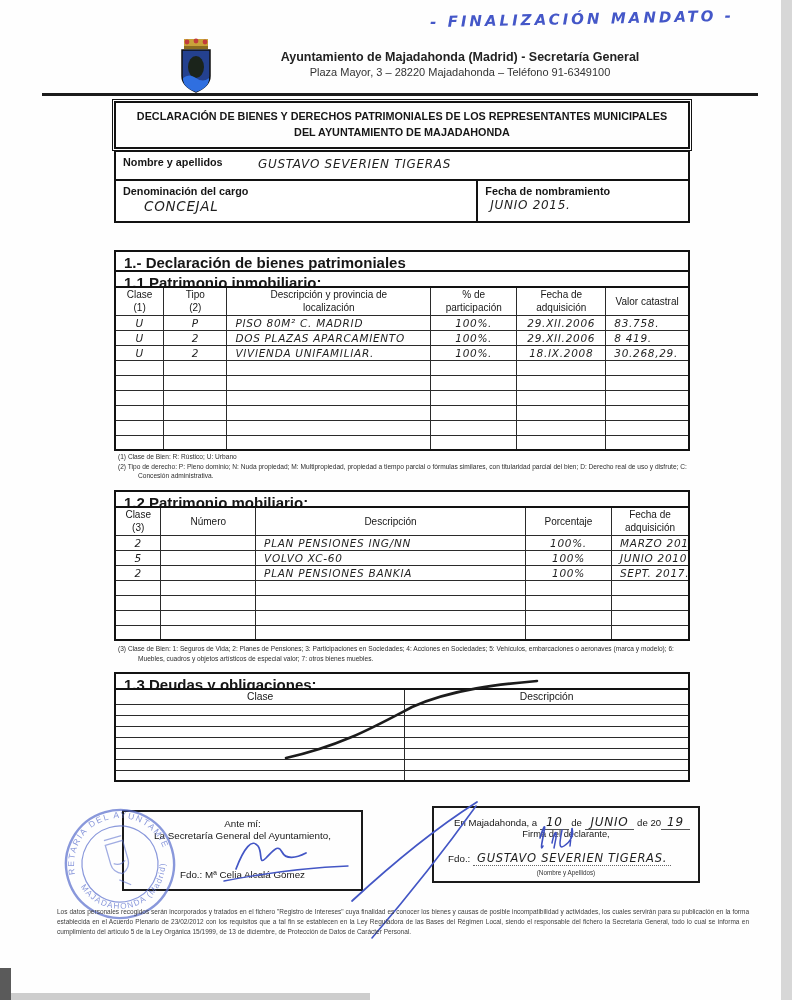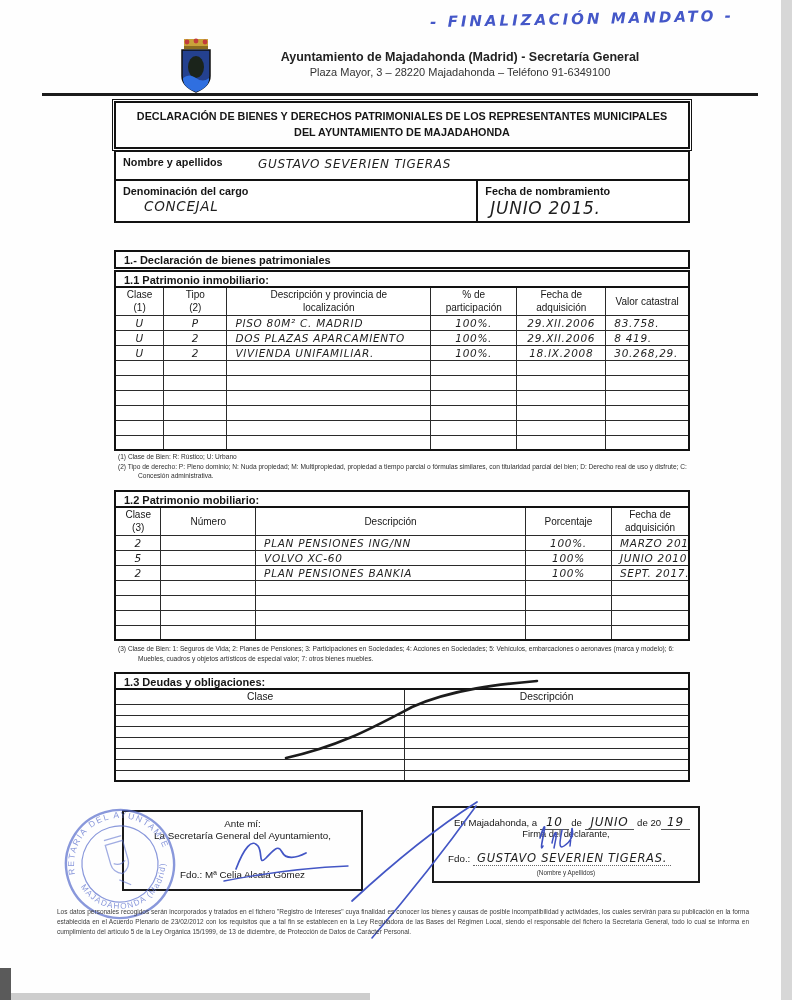--- a/index.html
+++ b/index.html
@@ -42,26 +42,26 @@
   
   .personal-box { position:absolute; left:114px; top:150px; width:576px; border:2px solid #121212; background:#fff; }
   .pb-head { font-weight:bold; font-size:10.8px; padding:3px 7px 2px; border-bottom:2px solid #121212; }
   .pb-name { position:relative; height:29px; border-bottom:2px solid #121212; }
   .pb-label { position:absolute; left:7px; top:4px; font-weight:bold; font-size:10.8px; }
   .pb-name-value { position:absolute; left:142px; top:5px; font-size:12px; }
   .pb-bottom { display:flex; height:40px; }
   .pb-cargo { position:relative; width:63%; }
   .pb-fecha { position:relative; width:37%; border-left:2px solid #121212; }
   .pb-cargo-value { position:absolute; left:28px; top:17px; font-size:13.5px; }
-  .pb-fecha-value { position:absolute; left:12px; top:17px; font-size:17px; }
+  .pb-fecha-value { position:absolute; left:12px; top:17px; font-size:12px; }
 
   
   .sec-bar {
     position:absolute; left:114px; width:576px; border:2px solid #121212;
-    font-weight:bold; font-size:11px; padding:2px 8px 1px; background:#fff;
+    font-weight:bold; font-size:15px; padding:2px 8px 1px; background:#fff;
   }
   .bar-s1 { top:250px; }
   .bar-s11 { top:270px; }
   .bar-s12 { top:490px; }
   .bar-s13 { top:672px; }
 
   
   table { position:absolute; left:114px; border-collapse:collapse; width:576px; table-layout:fixed; background:#fff; }
   th,td { border:1px solid #2b2b2b; font-size:10px; text-align:center; vertical-align:middle; padding:0 3px; overflow:hidden; }
   th { font-weight:normal; white-space:pre-line; line-height:1.3; }

